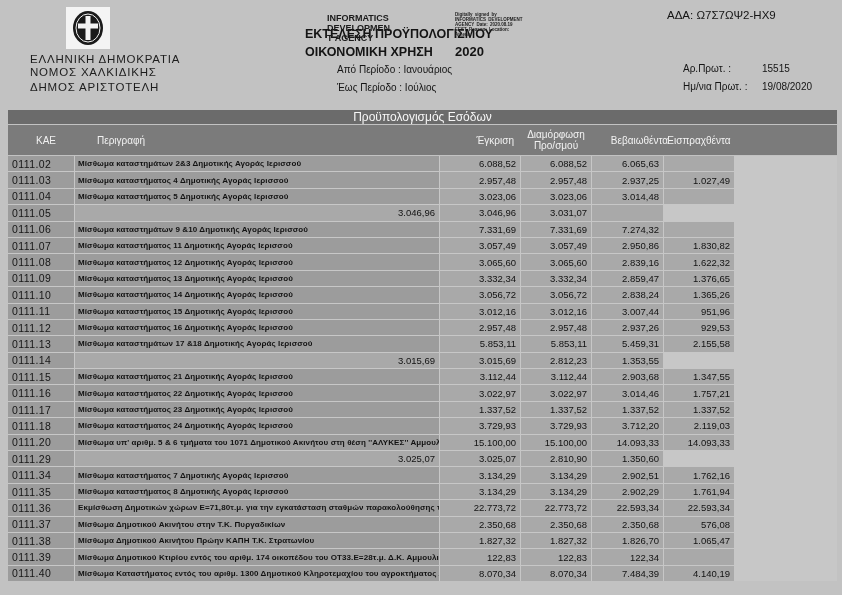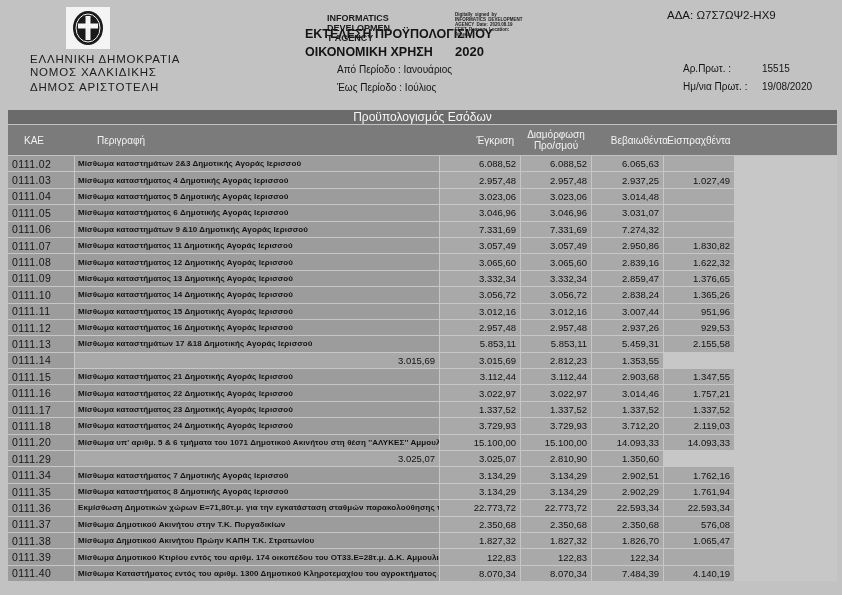--- a/index.html
+++ b/index.html
@@ -53,21 +53,21 @@
   }
   .tbl-head {
     left: 8px; top: 125px; width: 829px; height: 30px;
     background: #7b7b7b; color: #f2f2f2;
     display: grid;
     grid-template-columns: 66px 364px 80px 70px 71px 70px;
     column-gap: 1px;
     font-size: 10px;
   }
   .hcell { display: flex; align-items: center; }
-  .h-kae  { padding-left: 16px; }
+  .h-kae  { padding-left: 28px; }
   .h-desc { padding-left: 22px; }
   .h-approved  { justify-content: flex-end; padding-right: 6px; }
   .h-formed    { justify-content: center; text-align: center; padding: 0 4px; line-height: 11px; }
   .h-certified { justify-content: center; text-align: center; margin-left: 24px; }
   .h-collected { justify-content: center; text-align: center; }
 
   .tbl-body {
     left: 8px; top: 156px; width: 829px;
     background: #c7c7c7;
     display: flex; flex-direction: column; gap: 1px;
@@ -154,21 +154,20 @@
     <div class="t-row">
       <div class="cell c-kae">0111.04</div>
       <div class="cell c-desc">Μίσθωμα καταστήματος 5 Δημοτικής Αγοράς Ιερισσού</div>
       <div class="cell c-num">3.023,06</div>
       <div class="cell c-num">3.023,06</div>
       <div class="cell c-num">3.014,48</div>
       <div class="cell c-num"></div>
     </div>
     <div class="t-row">
       <div class="cell c-kae">0111.05</div>
-      <div class="cell c-desc">Μίσθωμα καταστήματος 6 Δημοτικής Αγοράς Ιερισσού</div>
       <div class="cell c-num">3.046,96</div>
       <div class="cell c-num">3.046,96</div>
       <div class="cell c-num">3.031,07</div>
       <div class="cell c-num"></div>
     </div>
     <div class="t-row">
       <div class="cell c-kae">0111.06</div>
       <div class="cell c-desc">Μίσθωμα καταστημάτων 9 &amp;10 Δημοτικής Αγοράς Ιερισσού</div>
       <div class="cell c-num">7.331,69</div>
       <div class="cell c-num">7.331,69</div>

